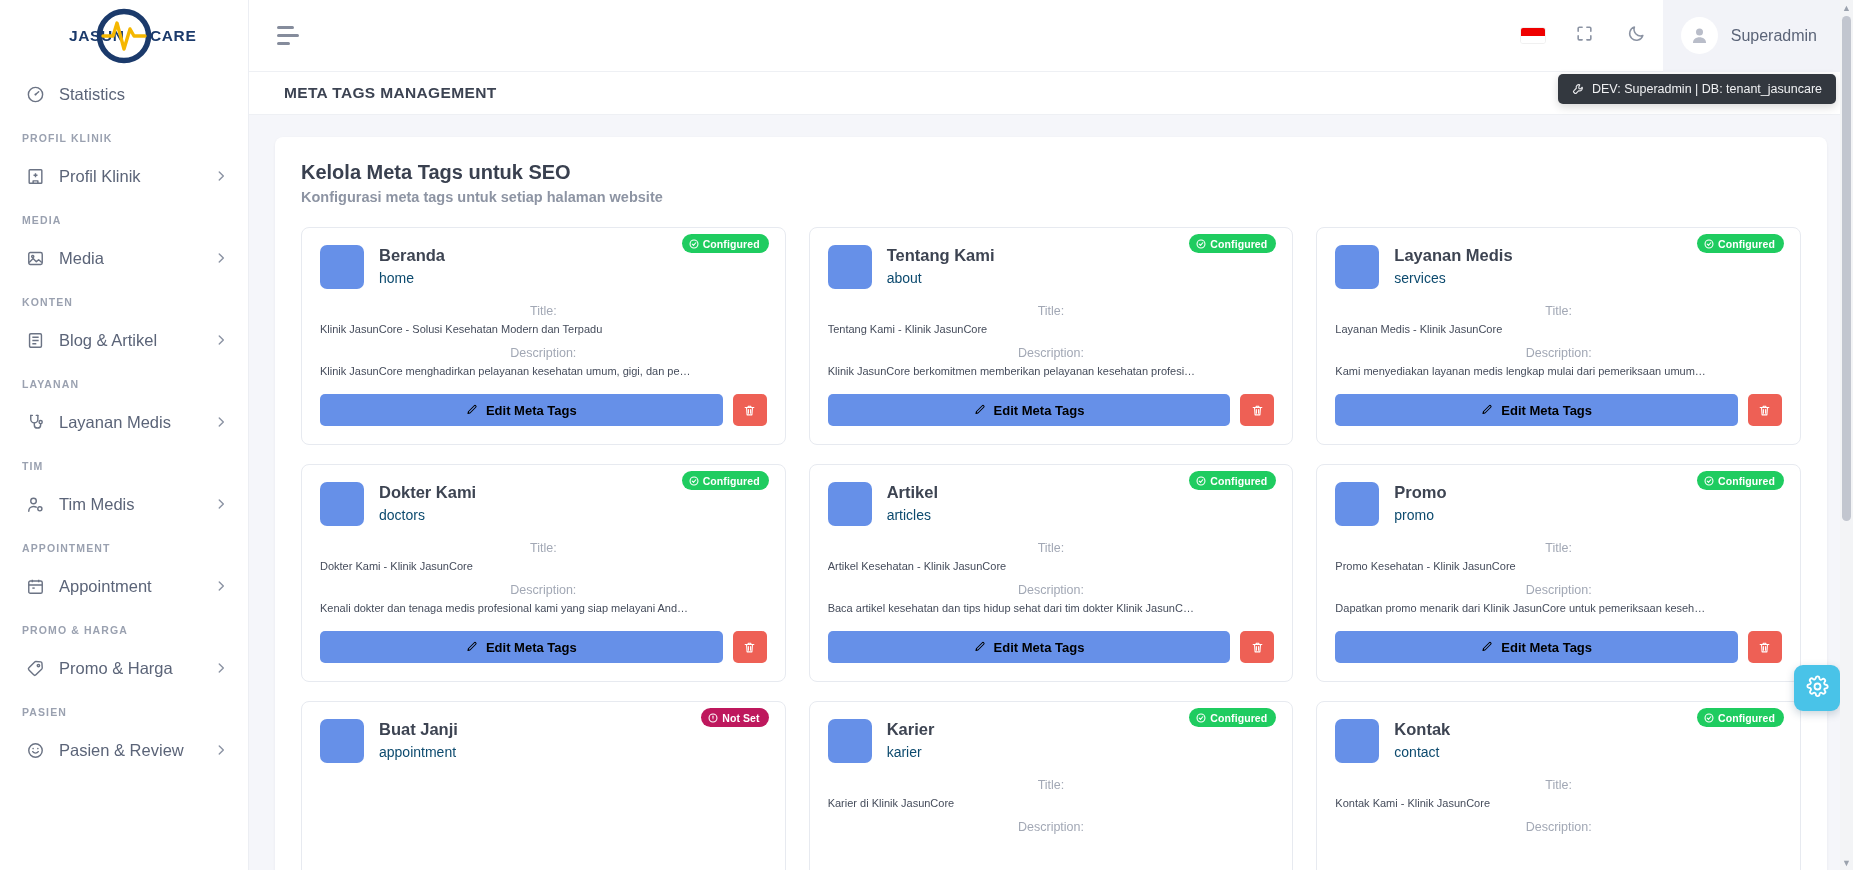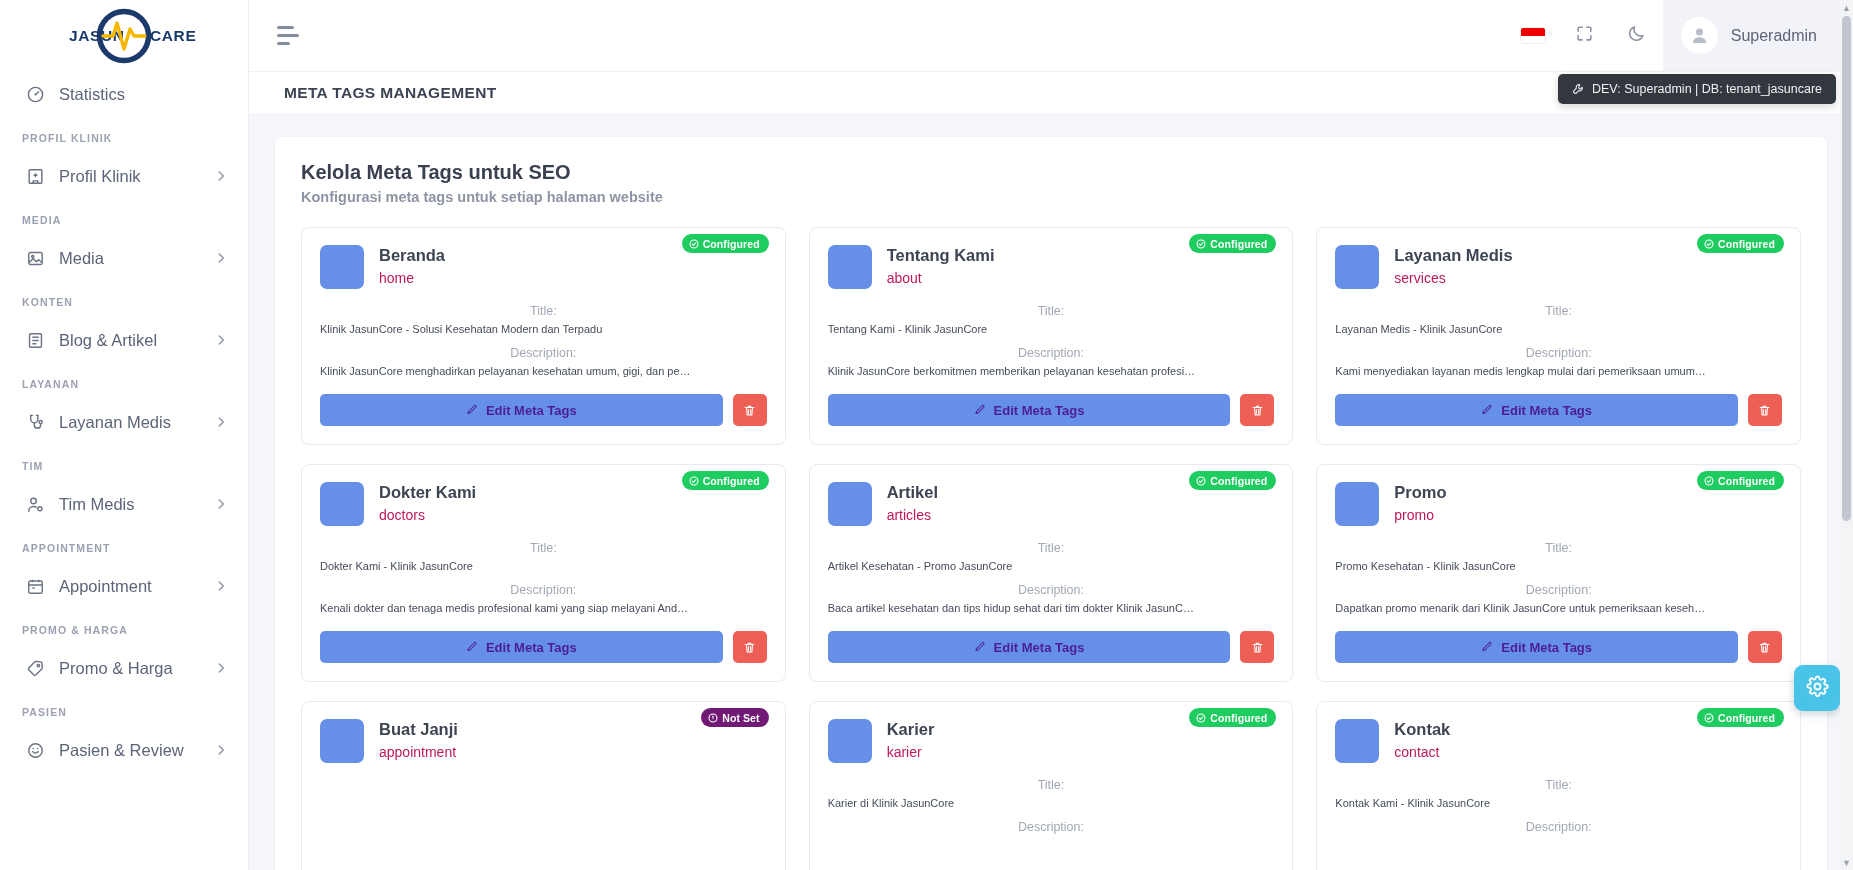--- a/index.html
+++ b/index.html
@@ -143,45 +143,45 @@
     display: flex; flex-direction: column;
   }
   .card.compact { min-height: 128px; }
   .card-head { display: flex; align-items: flex-start; gap: 15px; }
   .card-thumb {
     width: 44px; height: 44px; flex: 0 0 44px;
     border-radius: 7px; background: #6690e8;
   }
   .card-titles { padding-top: 1px; min-width: 0; }
   .card-name { font-size: 16.5px; font-weight: 700; color: #3d4452; line-height: 1.18; }
-  .card-slug { font-size: 14px; color: #be185d; margin-top: 5px; }
+  .card-slug { font-size: 14px; color: #0c4a6e; margin-top: 5px; }
 
   .badge {
     position: absolute; top: 6px; right: 16px;
     display: inline-flex; align-items: center; gap: 4px;
     font-size: 10.5px; font-weight: 700; color: #fff;
     border-radius: 11px; padding: 3.5px 9px 3.5px 7px;
     letter-spacing: .1px; white-space: nowrap;
   }
   .badge.ok { background: #1fcc60; }
-  .badge.warn { background: #701a75; }
+  .badge.warn { background: #be185d; }
   .badge svg { display: block; }
 
   .meta-block { margin-top: 15px; }
   .meta-label { font-size: 12.5px; color: #a2a8b5; text-align: center; }
   .meta-value {
     font-size: 11px; color: #454c5b; margin-top: 5px;
     white-space: nowrap; overflow: hidden; text-overflow: ellipsis;
   }
   .meta-block + .meta-block { margin-top: 11px; }
 
   .card-actions { display: flex; gap: 10px; margin-top: auto; padding-top: 17px; }
   .btn-edit {
     flex: 1 1 auto; height: 32px; border: none; border-radius: 5px;
-    background: #6690e8; color: #4c1d95; font-size: 13px; font-weight: 600;
+    background: #6690e8; color: #000000; font-size: 13px; font-weight: 600;
     display: flex; align-items: center; justify-content: center; gap: 8px;
     cursor: pointer; font-family: inherit;
   }
   .btn-del {
     flex: 0 0 34px; height: 32px; border: none; border-radius: 5px;
     background: #ee6055; color: #fff; display: flex;
     align-items: center; justify-content: center; cursor: pointer;
   }
   .btn-edit svg, .btn-del svg { display: block; }
 
@@ -619,21 +619,21 @@
           </span>
           <div class="card-head">
             <div class="card-thumb"></div>
             <div class="card-titles">
               <div class="card-name">Artikel</div>
               <div class="card-slug">articles</div>
             </div>
           </div>
           <div class="meta-block">
             <div class="meta-label">Title:</div>
-            <div class="meta-value">Artikel Kesehatan - Promo JasunCore</div>
+            <div class="meta-value">Artikel Kesehatan - Klinik JasunCore</div>
           </div>
           <div class="meta-block">
             <div class="meta-label">Description:</div>
             <div class="meta-value">Baca artikel kesehatan dan tips hidup sehat dari tim dokter Klinik JasunC…</div>
           </div>
           <div class="card-actions">
             <button class="btn-edit">
               <svg width="12" height="12" viewBox="0 0 24 24" fill="none" stroke="currentColor" stroke-width="2.1" stroke-linecap="round" stroke-linejoin="round">
                   <path d="M16.5 3.5a2.1 2.1 0 0 1 3 3L8 18l-4 1 1-4z"></path>
                 </svg>

